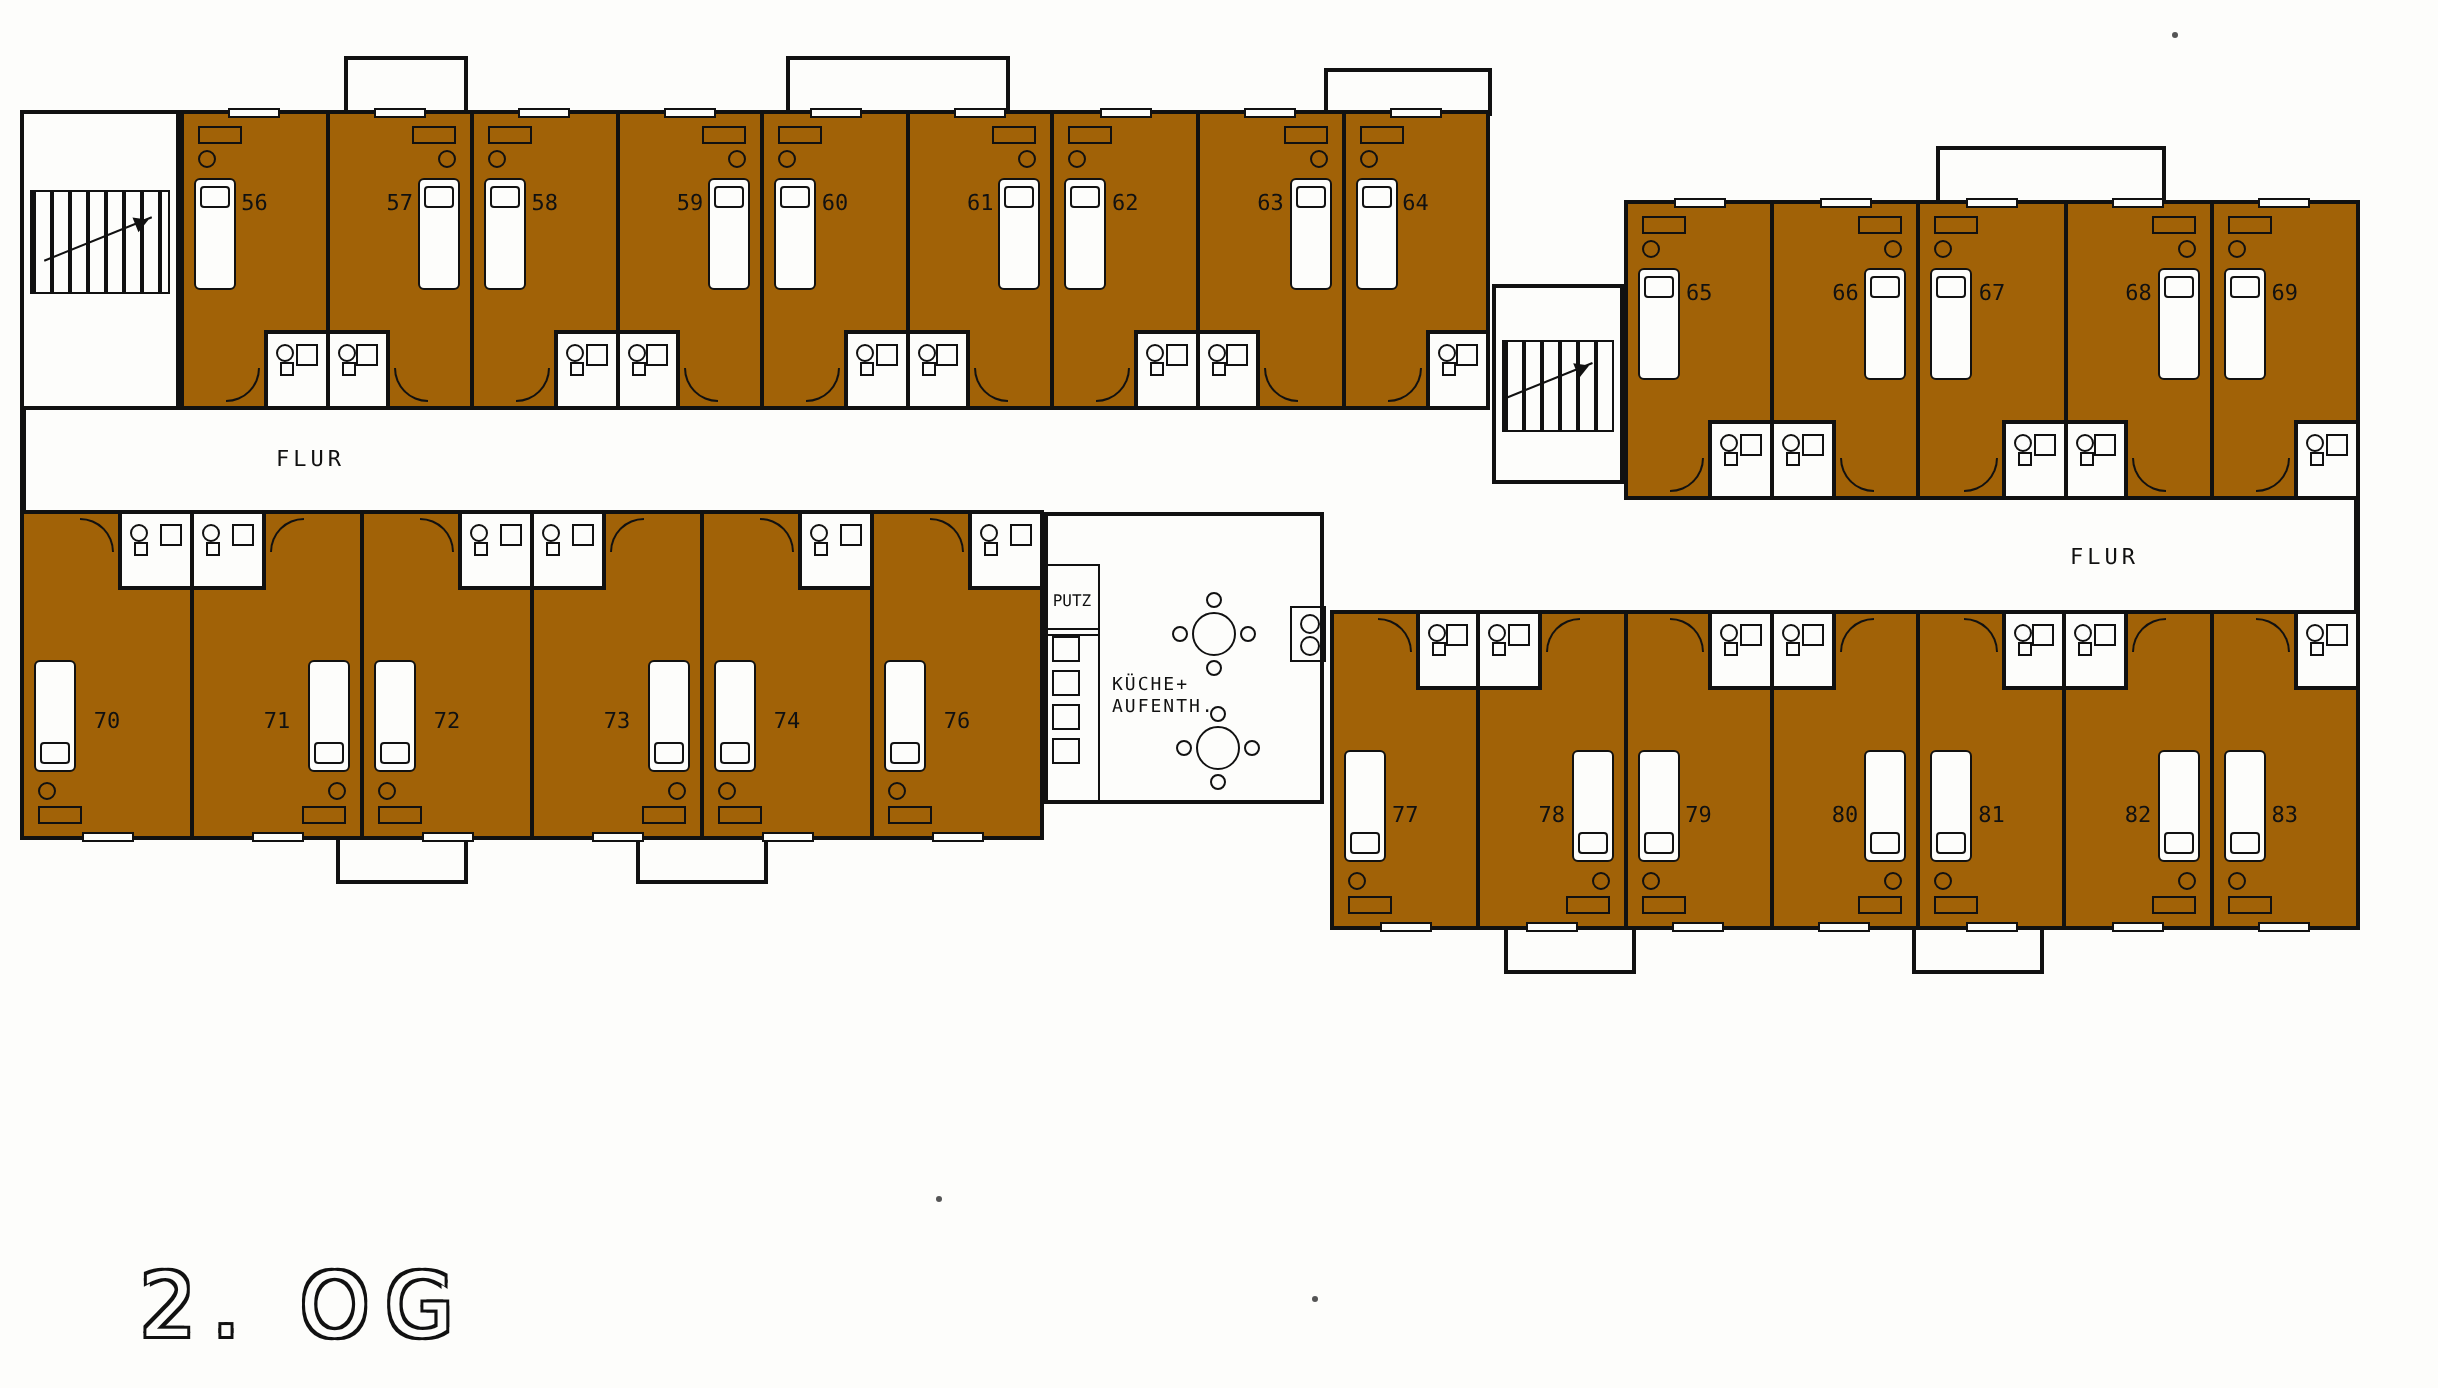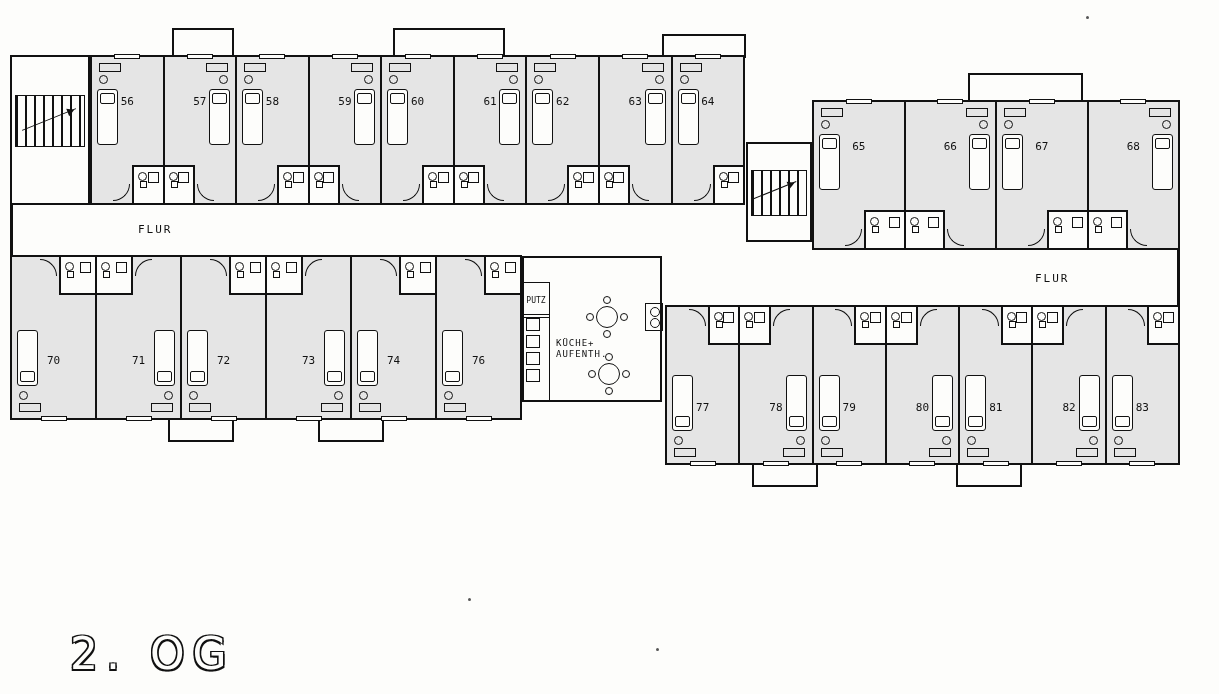--- a/index.html
+++ b/index.html
@@ -2,21 +2,21 @@
 <html><head>
 <meta charset="utf-8">
 <style>
   html,body{margin:0;padding:0;background:#fdfdfb;}
   .plan{position:relative;width:1219px;height:694px;background:#fdfdfb;overflow:hidden;
         font-family:"DejaVu Sans Mono",monospace;color:#111;}
   
   .wallbox{position:absolute;border:2px solid #111;background:#fdfdfb;box-sizing:border-box;}
   .wallseg{position:absolute;background:#111;}
   
-  .band{position:absolute;display:flex;border:2px solid #111;background:#e5e5e5;box-sizing:border-box;}
+  .band{position:absolute;display:flex;border:2px solid #111;background:#a16207;box-sizing:border-box;}
   .room{position:relative;flex:1;border-right:2px solid #111;box-sizing:border-box;}
   .room:last-child{border-right:none;}
   .num{position:absolute;left:0;right:0;top:26%;text-align:center;font-size:11px;letter-spacing:0;}
   .flip .num{top:60%;}
   
   .window{position:absolute;top:-3px;left:50%;transform:translateX(-50%);width:26px;height:5px;
           background:#fdfdfb;border:1.5px solid #111;box-sizing:border-box;}
   .flip .window{top:auto;bottom:-3px;}
   
   .bed{position:absolute;width:21px;height:56px;border:1.5px solid #111;border-radius:3px;top:32px;
@@ -287,20 +287,32 @@
         <div class="bed side-r"></div>
         <div class="desk side-r"></div>
         <span class="chair side-r"></span>
         <div class="bath side-l">
           <span class="wc"></span>
           <span class="shw"></span>
         </div>
         <div class="arc arc-l"></div>
         <span class="num">68</span>
       </div>
+      <div class="room">
+        <span class="window"></span>
+        <div class="bed side-l"></div>
+        <div class="desk side-l"></div>
+        <span class="chair side-l"></span>
+        <div class="bath side-r">
+          <span class="wc"></span>
+          <span class="shw"></span>
+        </div>
+        <div class="arc arc-r"></div>
+        <span class="num">69</span>
+      </div>
     </div>
     <div class="band flip-band" style="left: 10px; top: 255px; width: 512px; height: 165px;">
       <div class="room flip">
         <span class="window"></span>
         <div class="bed side-l"></div>
         <div class="desk side-l"></div>
         <span class="chair side-l"></span>
         <div class="bath side-r">
           <span class="wc"></span>
           <span class="shw"></span>

